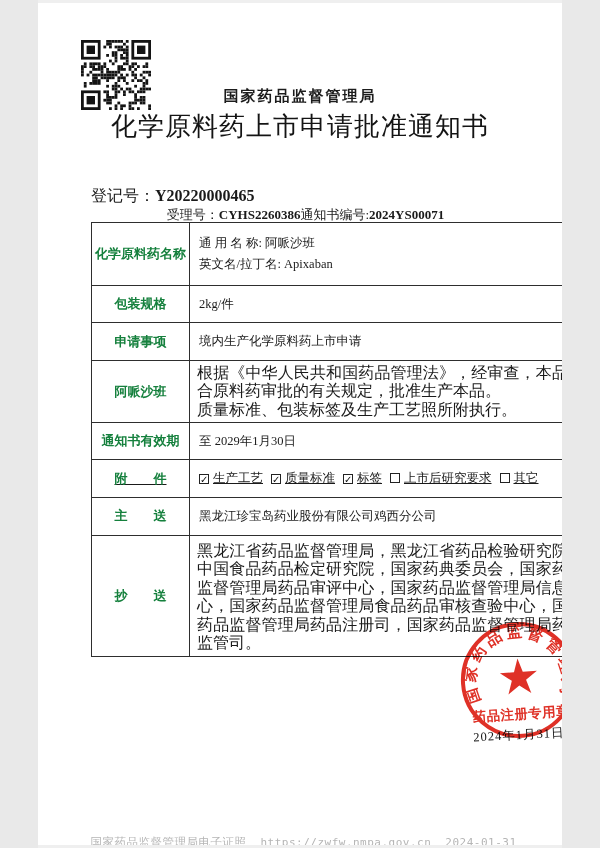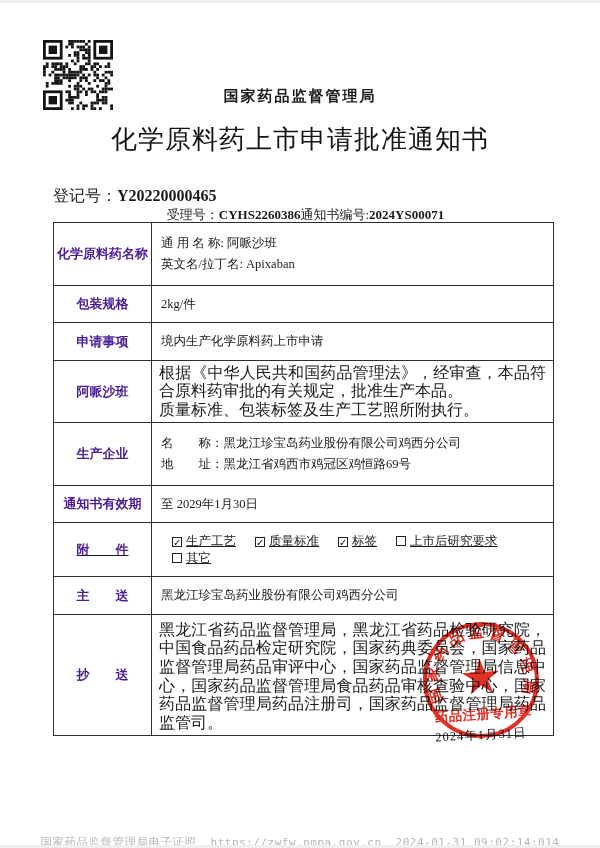--- a/index.html
+++ b/index.html
@@ -1,57 +1,57 @@
 <!DOCTYPE html>
 <html><head>
 <meta charset="utf-8">
 <style>
   * { margin:0; padding:0; box-sizing:border-box; }
   html,body { background:#e9e9e9; }
   .page {
-    position:relative; width:600px; height:848px; margin:0 auto;
+    position:relative; width:524px; height:848px; margin:0 auto;
     background:#ffffff; overflow:hidden;
     font-family:"Liberation Serif", serif; color:#1a1a1a;
   }
   .edge-top { position:absolute; top:0; left:0; width:100%; height:3px; background:#efefef; }
   .edge-bottom { position:absolute; bottom:0; left:0; width:100%; height:3px; background:#efefef; }
 
   .qr { position:absolute; left:43px; top:40px; width:70px; height:70px; }
 
   .agency {
     position:absolute; top:87px; left:0; width:100%; text-align:center;
     font-family:"Liberation Sans", sans-serif; font-weight:bold;
     font-size:15px; letter-spacing:2px; color:#1c1c1c;
   }
   .title {
-    position:absolute; top:122px; left:0; width:100%; text-align:center;
+    position:absolute; top:109px; left:0; width:100%; text-align:center;
     font-size:26px; letter-spacing:1px; font-weight:500; color:#141414;
   }
 
   .meta-line1 { position:absolute; left:53px; top:186px; font-size:16px; }
   .meta-line2 { position:absolute; left:53px; right:42px; top:206px; display:flex; justify-content:center; font-size:13px; }
   .meta-val { font-weight:bold; }
 
   table.doc { position:absolute; left:53px; top:222px; width:500px; border-collapse:collapse; table-layout:fixed; }
   table.doc td { border:1px solid #2e2e2e; vertical-align:middle; overflow:hidden; }
   td.lab {
     font-weight:bold; font-size:13px; text-align:center;
-    white-space:pre-line; line-height:1.35; padding:2px 3px; color:#4c1d95;
+    white-space:pre-line; line-height:1.35; padding:2px 3px; color:#15803d;
   }
   td.val { font-size:12.5px; padding:10px 9px; line-height:1.3; }
   td.val.small { font-size:16px; line-height:1.16; text-align:justify; padding:3px 7px; }
   .kv-line { line-height:21px; white-space:pre-wrap; }
   .bold { font-weight:bold; }
   tr.r1 { height:44px; } tr.r2 { height:43px; } tr.r3 { height:34px; }
   tr.r4 { height:37px; } tr.r5 { height:38px; } tr.r6 { height:50px; }
   tr.r7 { height:37px;margin-top:7px; } tr.r8 { height:37px;text-decoration:underline; } tr.r9 { height:38px; }
   tr.r10 { height:70px; } tr.r11 { height:48px; }
   td.center { text-align:center; font-weight:bold; font-size:13px; }
 
-  .att-item { white-space:nowrap; margin-right:8px; font-size:12.5px;margin-left:11px; }
+  .att-item { white-space:nowrap; margin-right:8px; font-size:12.5px; }
   .chk {
     display:inline-block; width:10px; height:10px; border:1px solid #222;
     font-size:10px; line-height:9px; text-align:center; vertical-align:-1px;
     margin-right:4px; color:#111; font-family:"DejaVu Sans", sans-serif;
   }
 
   .stamp-date {
     position:absolute; left:419px; top:727px; width:124px; text-align:center;
     font-size:12.5px; color:#151515; transform:rotate(-3deg); letter-spacing:1px;
   }
@@ -314,27 +314,20 @@
     </tr>
     <tr class="r4">
       <td class="lab">申请事项</td>
       <td class="val" colspan="3">境内生产化学原料药上市申请</td>
     </tr>
     <tr class="r5">
       <td class="lab">阿哌沙班</td>
       <td class="val small" colspan="3" style="white-space:pre-line">根据《中华人民共和国药品管理法》，经审查，本品符合原料药审批的有关规定，批准生产本品。
 质量标准、包装标签及生产工艺照所附执行。</td>
     </tr>
-    <tr class="r6">
-      <td class="lab">生产企业</td>
-      <td class="val" colspan="3">
-        <div class="kv-line"><span>名　　称：</span><span>黑龙江珍宝岛药业股份有限公司鸡西分公司</span></div>
-        <div class="kv-line"><span>地　　址：</span><span>黑龙江省鸡西市鸡冠区鸡恒路69号</span></div>
-      </td>
-    </tr>
     <tr class="r7">
       <td class="lab">通知书有效期</td>
       <td class="val" colspan="3">至 2029年1月30日</td>
     </tr>
     <tr class="r8">
       <td class="lab">附　　件</td>
       <td class="val" colspan="3"><span id="attachments-list"><span class="att-item"><span class="chk">✓</span><span>生产工艺</span></span><span class="att-item"><span class="chk">✓</span><span>质量标准</span></span><span class="att-item"><span class="chk">✓</span><span>标签</span></span><span class="att-item"><span class="chk"></span><span>上市后研究要求</span></span><span class="att-item"><span class="chk"></span><span>其它</span></span></span></td>
     </tr>
     <tr class="r9">
       <td class="lab">主　　送</td>

